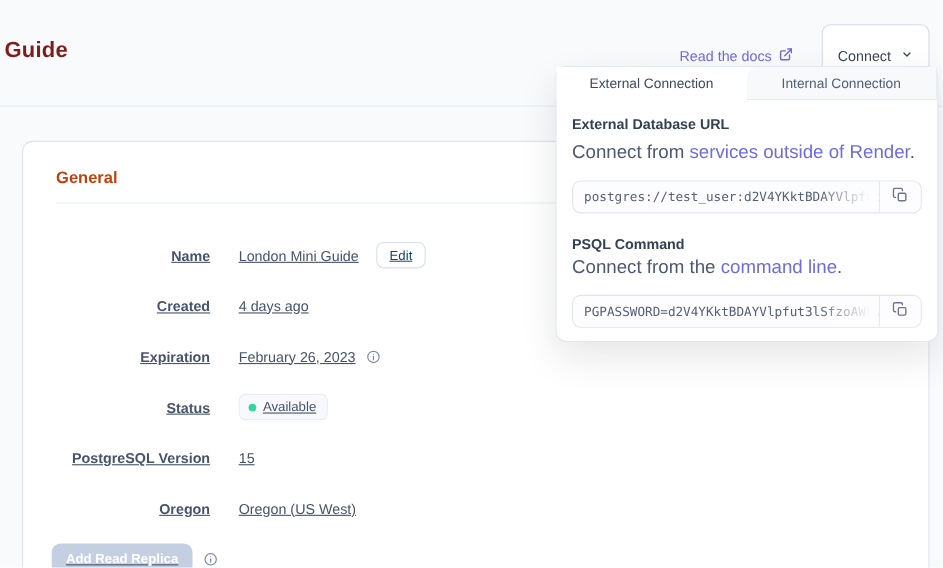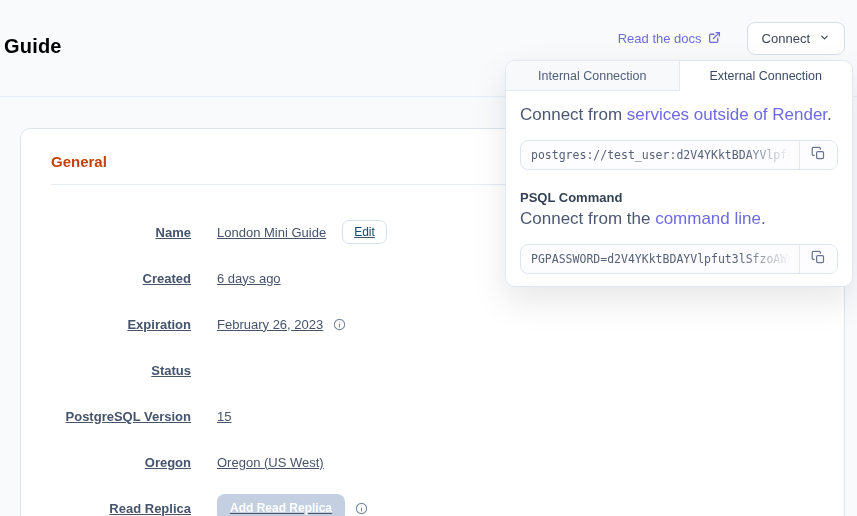--- a/index.html
+++ b/index.html
@@ -11,34 +11,34 @@
     position: relative;
   }
 
   
   .header {
     position: absolute; top: 0; left: 0; right: 0; height: 97px;
     border-bottom: 1px solid #e7edf4;
   }
   .page-title {
     position: absolute; left: 4px; top: 35px;
-    font-size: 20px; font-weight: 700; color: #000000; letter-spacing: .2px;
+    font-size: 20px; font-weight: 700; color: #7f1d1d; letter-spacing: .2px;
   }
   .header-actions {
     position: absolute; right: 12px; top: 22px;
     display: flex; align-items: center; gap: 26px;
   }
   .docs-link {
     display: inline-flex; align-items: flex-start; gap: 6px;
     font-size: 13px; color: #6e6ae0; cursor: pointer; text-decoration: none;
   }
   .btn-connect {
     display: inline-flex; align-items: flex-start; gap: 9px;
     background: #ffffff; border: 1px solid #d5dde8; border-radius: 8px;
-    padding: 8px 14px; font-size: 13px; color: #3c4657; cursor: pointer;
+    padding: 20px 14px; font-size: 13px; color: #3c4657; cursor: pointer;
     font-family: inherit;
   }
 
   
   .card {
     position: absolute; left: 20px; top: 128px; width: 825px; height: 420px;
     background: #ffffff; border: 1px solid #dde4ee; border-radius: 10px;
   }
   .card-title {
     font-size: 15px; font-weight: 700; color: #c2410c;
@@ -153,80 +153,86 @@
       <div class="row-label">Name</div>
       <div class="row-value">
         <span>London Mini Guide</span>
         <button class="btn-edit">Edit</button>
       </div>
     </div>
 
     <div class="row">
       <div class="row-label">Created</div>
       <div class="row-value">
-        <span>6 days ago</span>
+        <span>4 days ago</span>
       </div>
     </div>
 
     <div class="row">
       <div class="row-label">Expiration</div>
       <div class="row-value">
         <span>February 26, 2023</span>
         <span class="info-icon">
           <svg width="13" height="13" viewBox="0 0 24 24" fill="none" stroke="#7c8aa0" stroke-width="2" stroke-linecap="round">
             <circle cx="12" cy="12" r="9.5"></circle>
             <line x1="12" y1="11" x2="12" y2="16.5"></line>
             <circle cx="12" cy="7.5" r="0.9" fill="#7c8aa0" stroke="none"></circle>
           </svg>
         </span>
       </div>
     </div>
 
     <div class="row">
       <div class="row-label">Status</div>
+      <div class="row-value">
+        <span class="badge">
+          <span class="badge-dot"></span>
+          <span>Available</span>
+        </span>
+      </div>
     </div>
 
     <div class="row">
       <div class="row-label">PostgreSQL Version</div>
       <div class="row-value">
         <span>15</span>
       </div>
     </div>
 
     <div class="row">
       <div class="row-label">Oregon</div>
       <div class="row-value">
         <span>Oregon (US West)</span>
       </div>
     </div>
 
     <div class="row">
-      <div class="row-label">Read Replica</div>
       <div class="row-value">
         <button class="btn-disabled">Add Read Replica</button>
         <span class="info-icon">
           <svg width="13" height="13" viewBox="0 0 24 24" fill="none" stroke="#7c8aa0" stroke-width="2" stroke-linecap="round">
             <circle cx="12" cy="12" r="9.5"></circle>
             <line x1="12" y1="11" x2="12" y2="16.5"></line>
             <circle cx="12" cy="7.5" r="0.9" fill="#7c8aa0" stroke="none"></circle>
           </svg>
         </span>
       </div>
     </div>
 
   </div>
 </div>
 
 <div class="panel">
   <div class="tabs">
+    <div class="tab active">External Connection</div>
     <div class="tab inactive">Internal Connection</div>
-    <div class="tab active">External Connection</div>
   </div>
   <div class="panel-body">
 
+    <div class="sec-heading">External Database URL</div>
     <div class="sec-desc"><span>Connect from </span><a class="lnk">services outside of Render</a><span>.</span></div>
     <div class="input-group gap-after">
       <div class="code-cell">postgres://test_user:d2V4YKktBDAYVlpfut3lSfzoAWhwb3rx</div>
       <button class="copy-btn">
         <span>
           <svg width="15" height="15" viewBox="0 0 24 24" fill="none" stroke="#6b7490" stroke-width="2" stroke-linecap="round" stroke-linejoin="round">
             <rect x="9" y="9" width="11" height="11" rx="2"></rect>
             <path d="M5 15H4a2 2 0 0 1-2-2V4a2 2 0 0 1 2-2h9a2 2 0 0 1 2 2v1"></path>
           </svg>
         </span>

